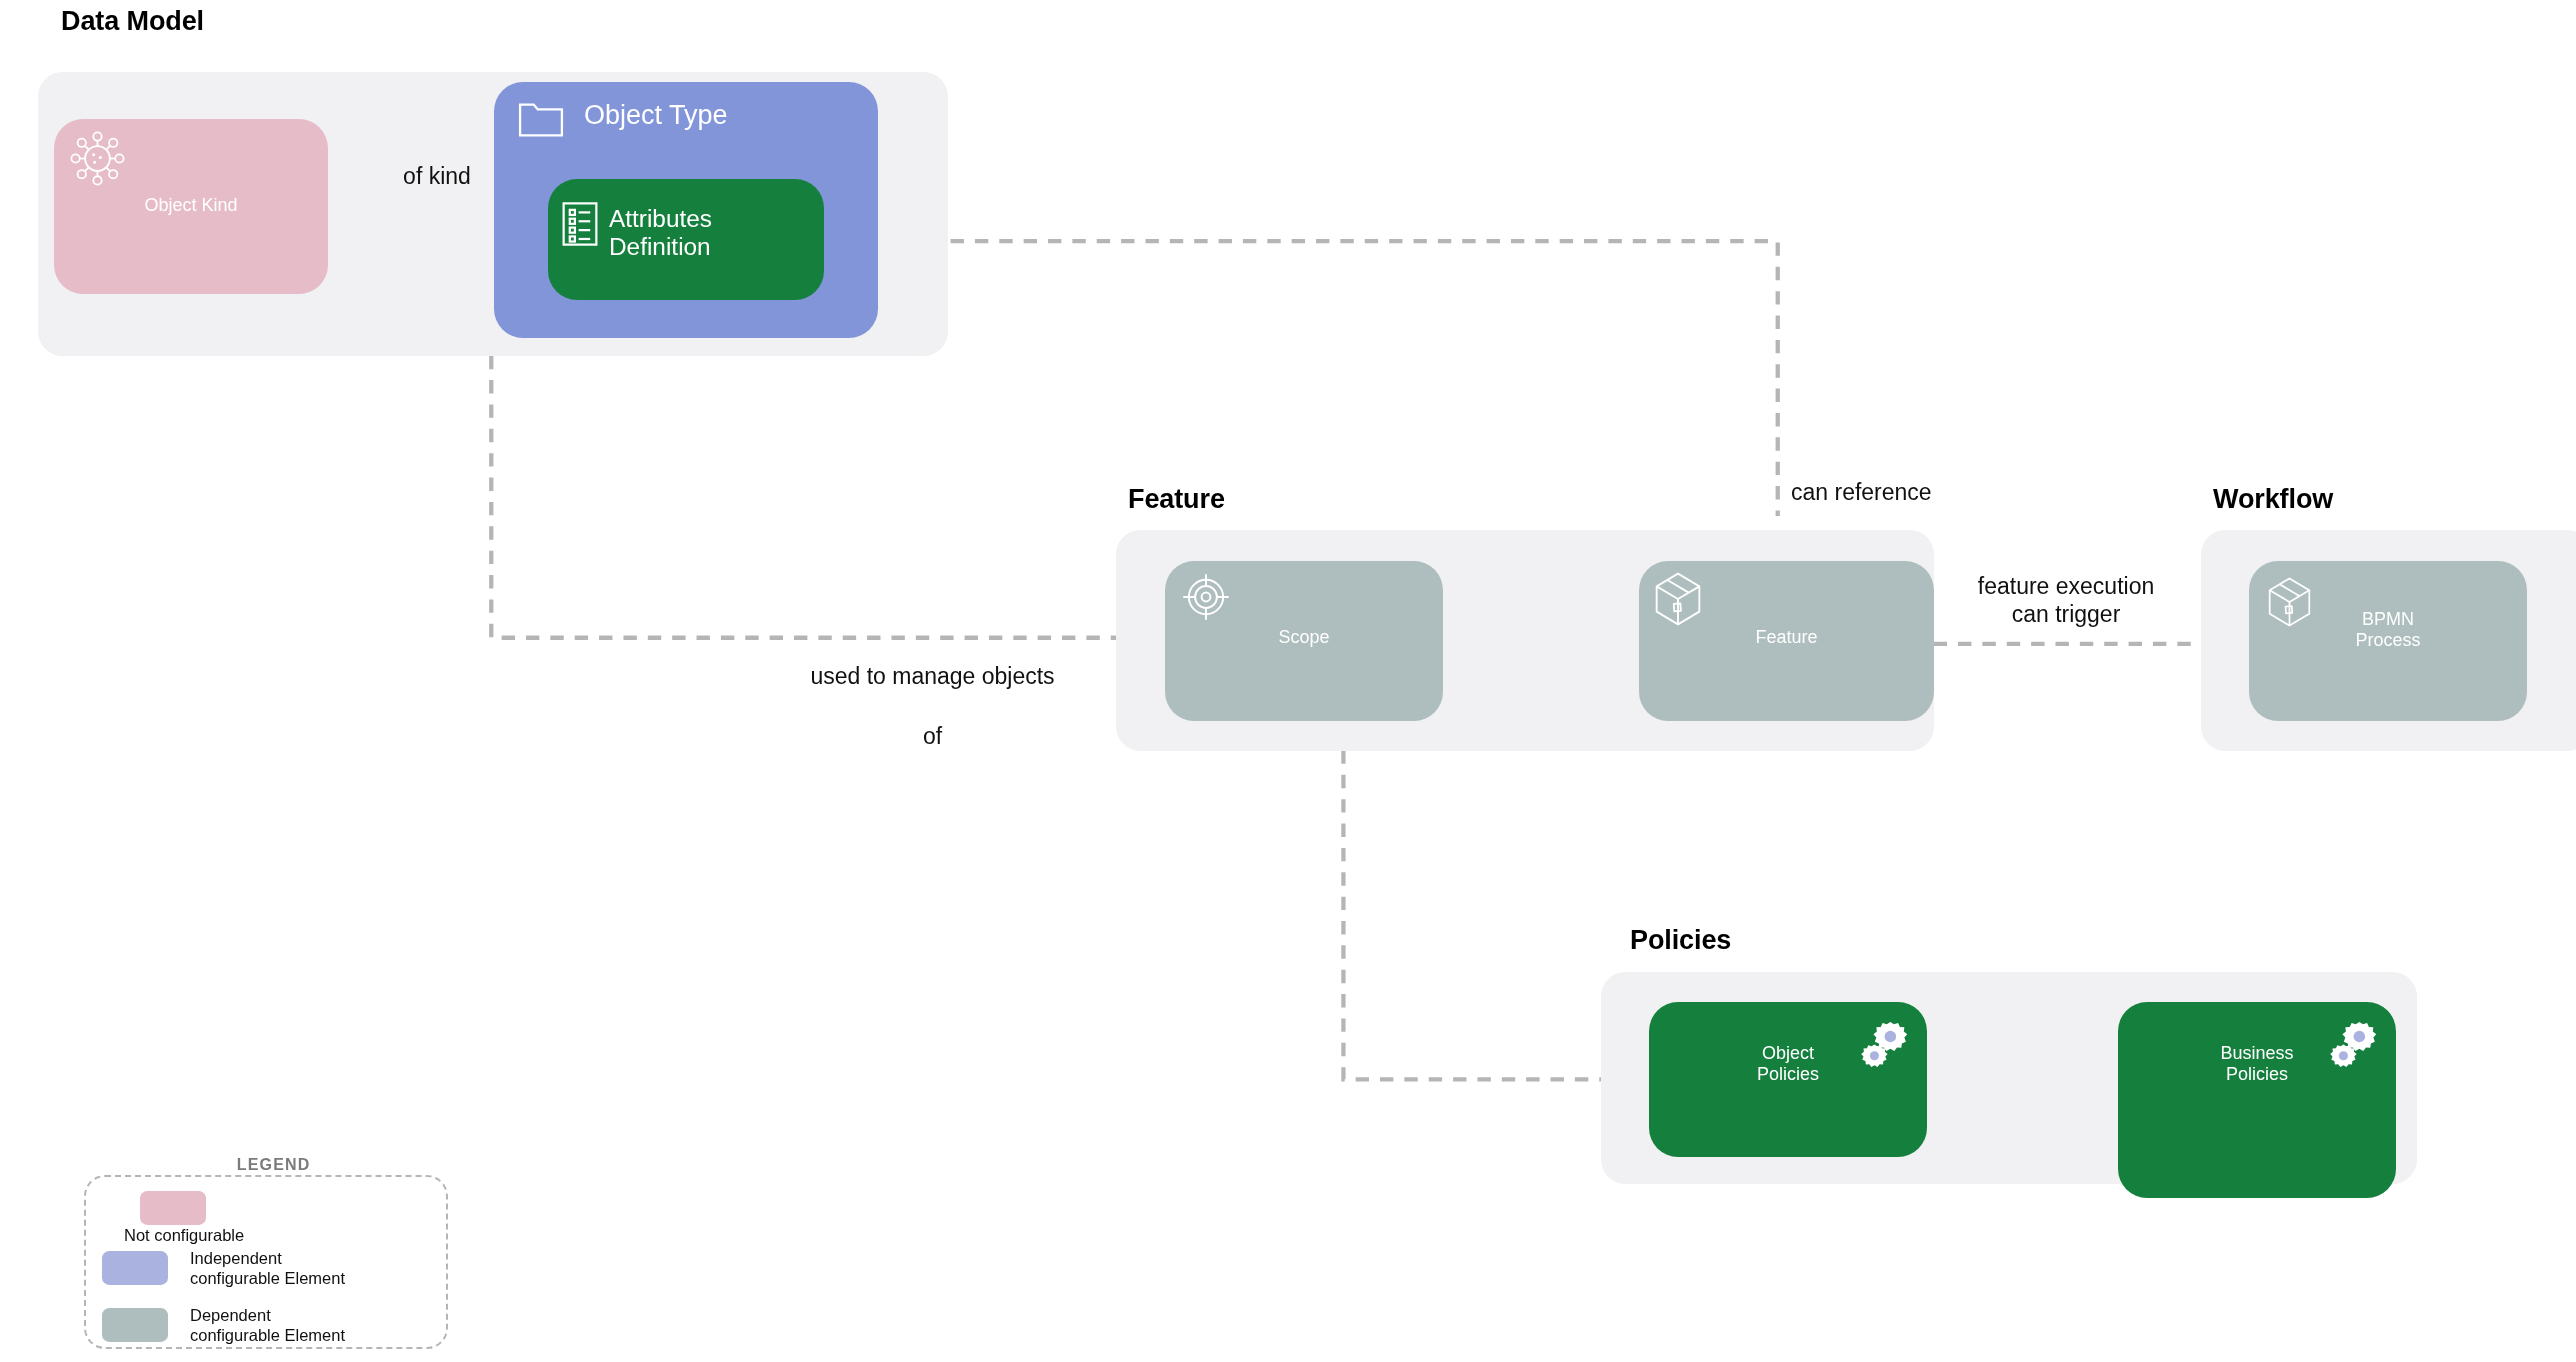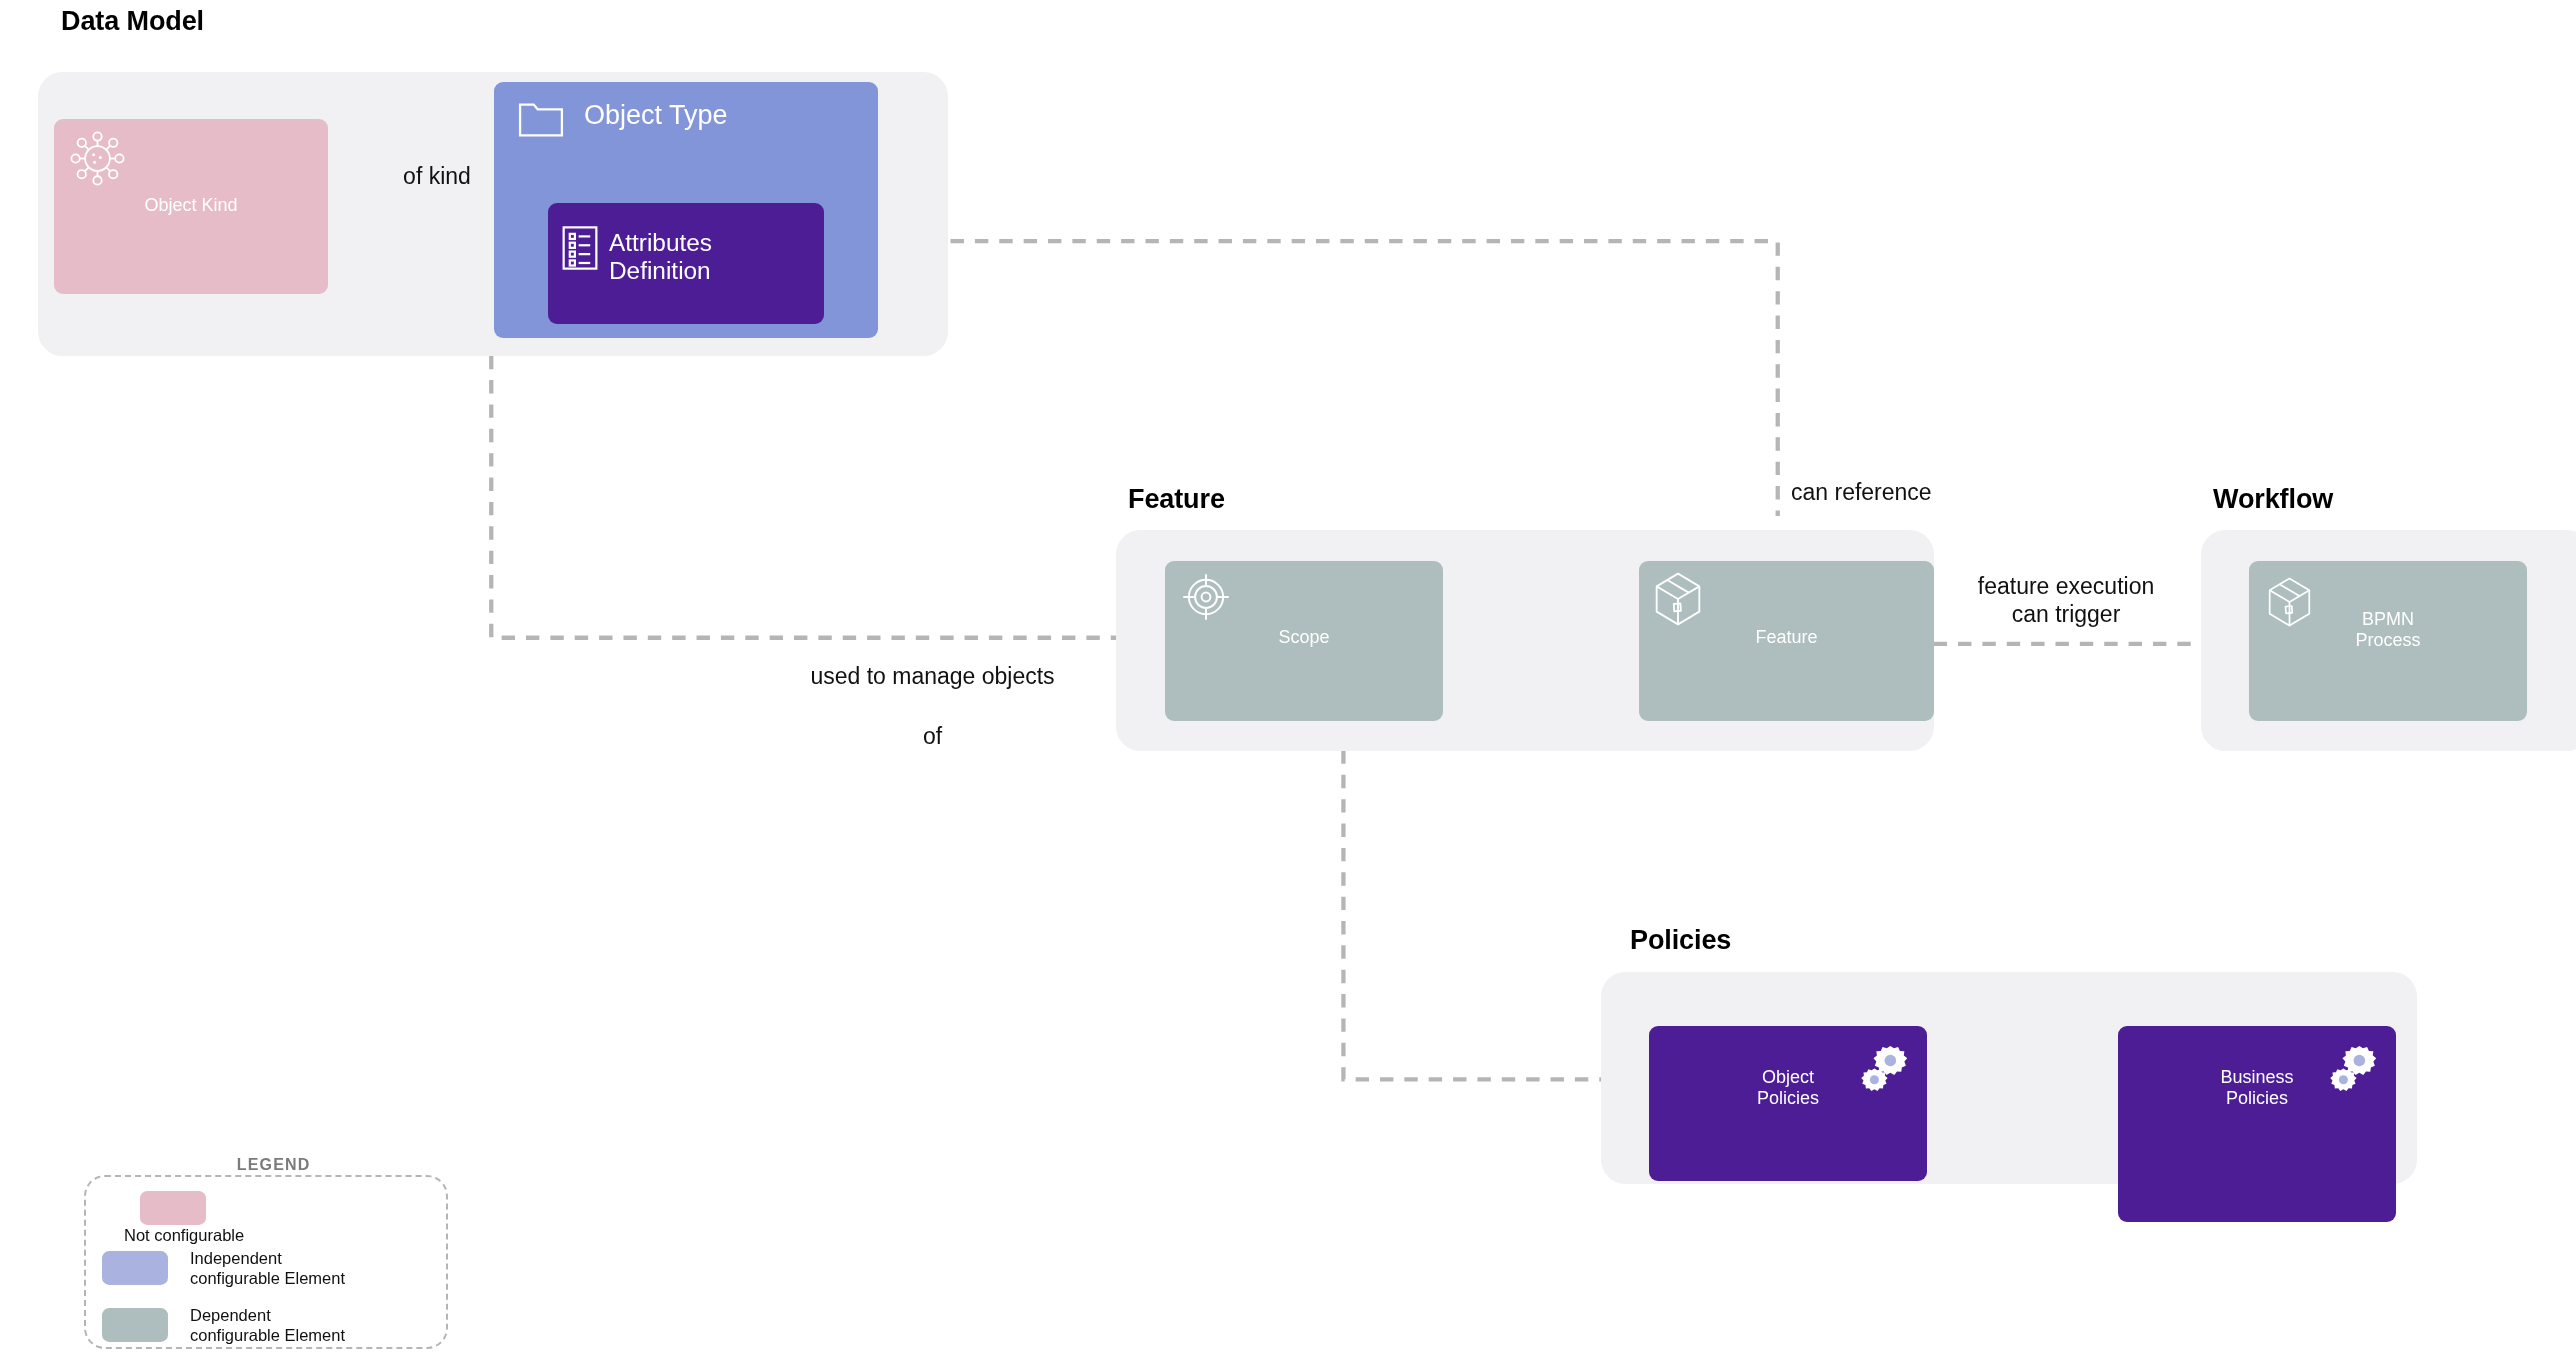--- a/index.html
+++ b/index.html
@@ -22,26 +22,26 @@
   }
   .group-box {
     position: absolute;
     background: #f1f1f3;
     border-radius: 24.4px;
   }
 
   
   .card {
     position: absolute;
-    border-radius: 9px;
+    border-radius: 29px;
     color: #ffffff;
   }
   .card-pink   { background: #e5bcc7; }
   .card-purple { background: #8295d8; }
-  .card-purple-light { background: #4c1d95; margin-top: 24px; }
+  .card-purple-light { background: #15803d; }
   .card-teal   { background: #aebdbd; }
 
   .card-label {
     position: absolute;
     font-size: 18px;
     color: #ffffff;
     line-height: 1.18;
     white-space: pre-line;
   }
   .card-label.centered {

